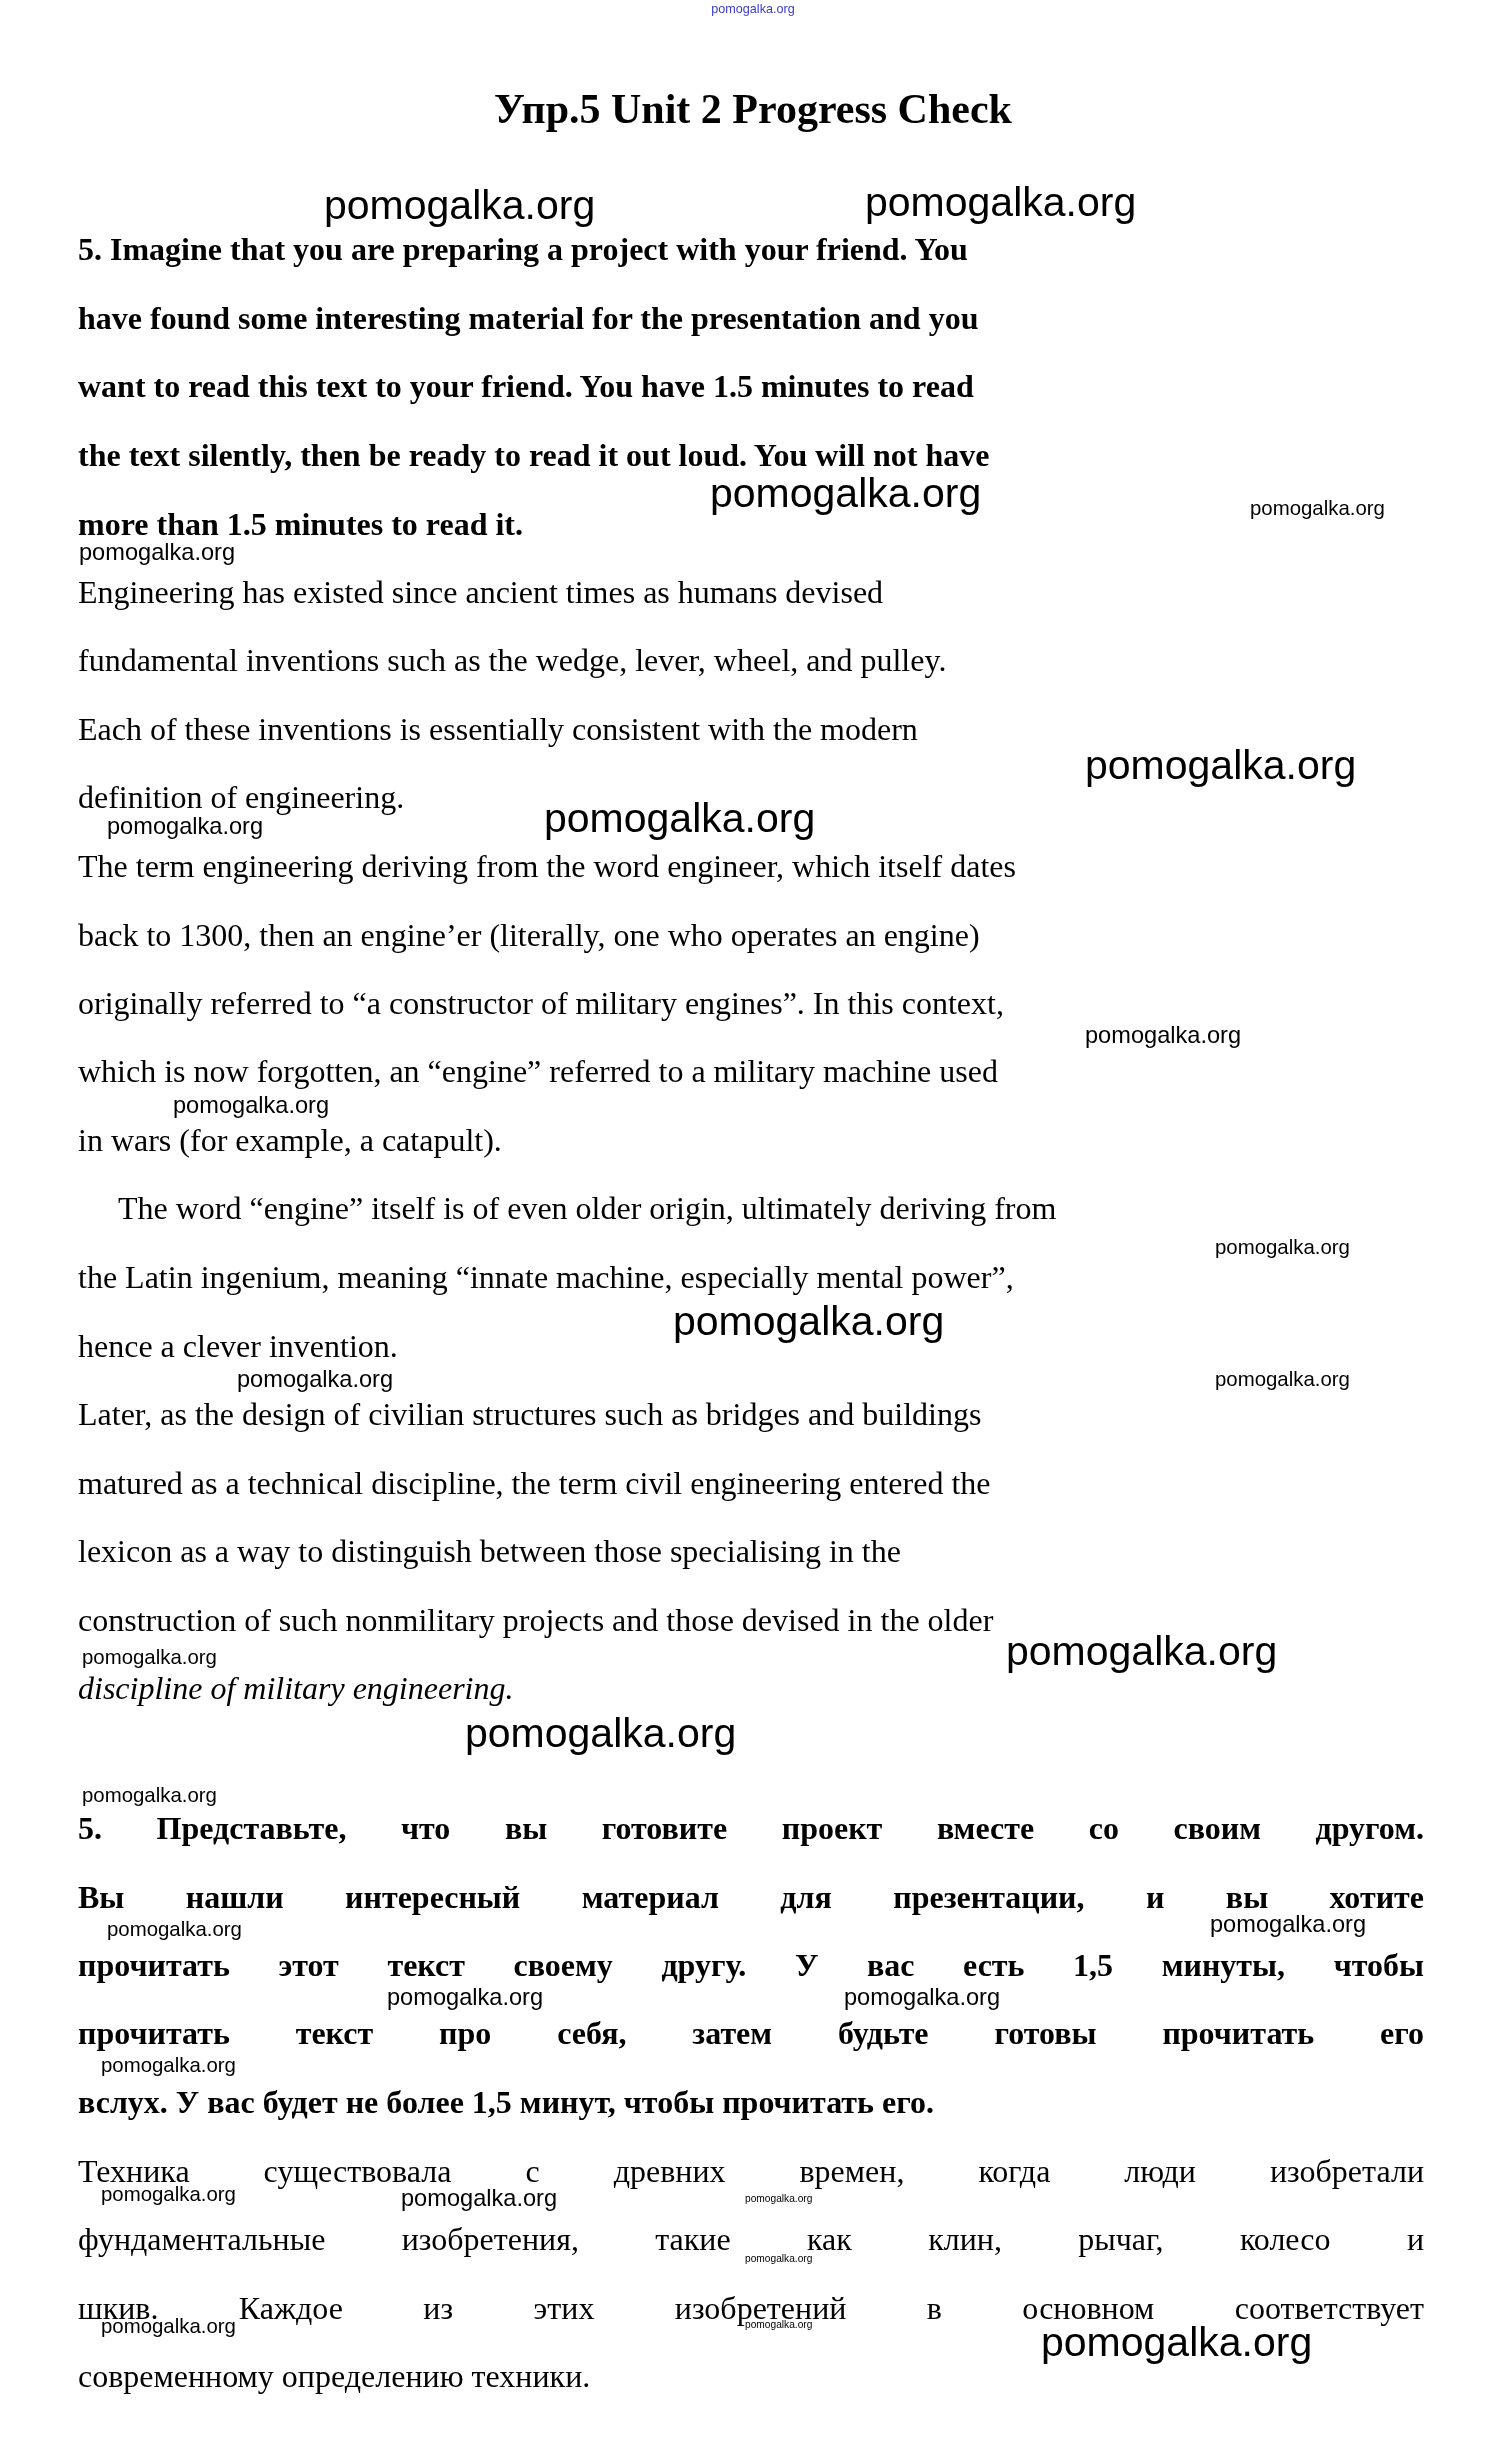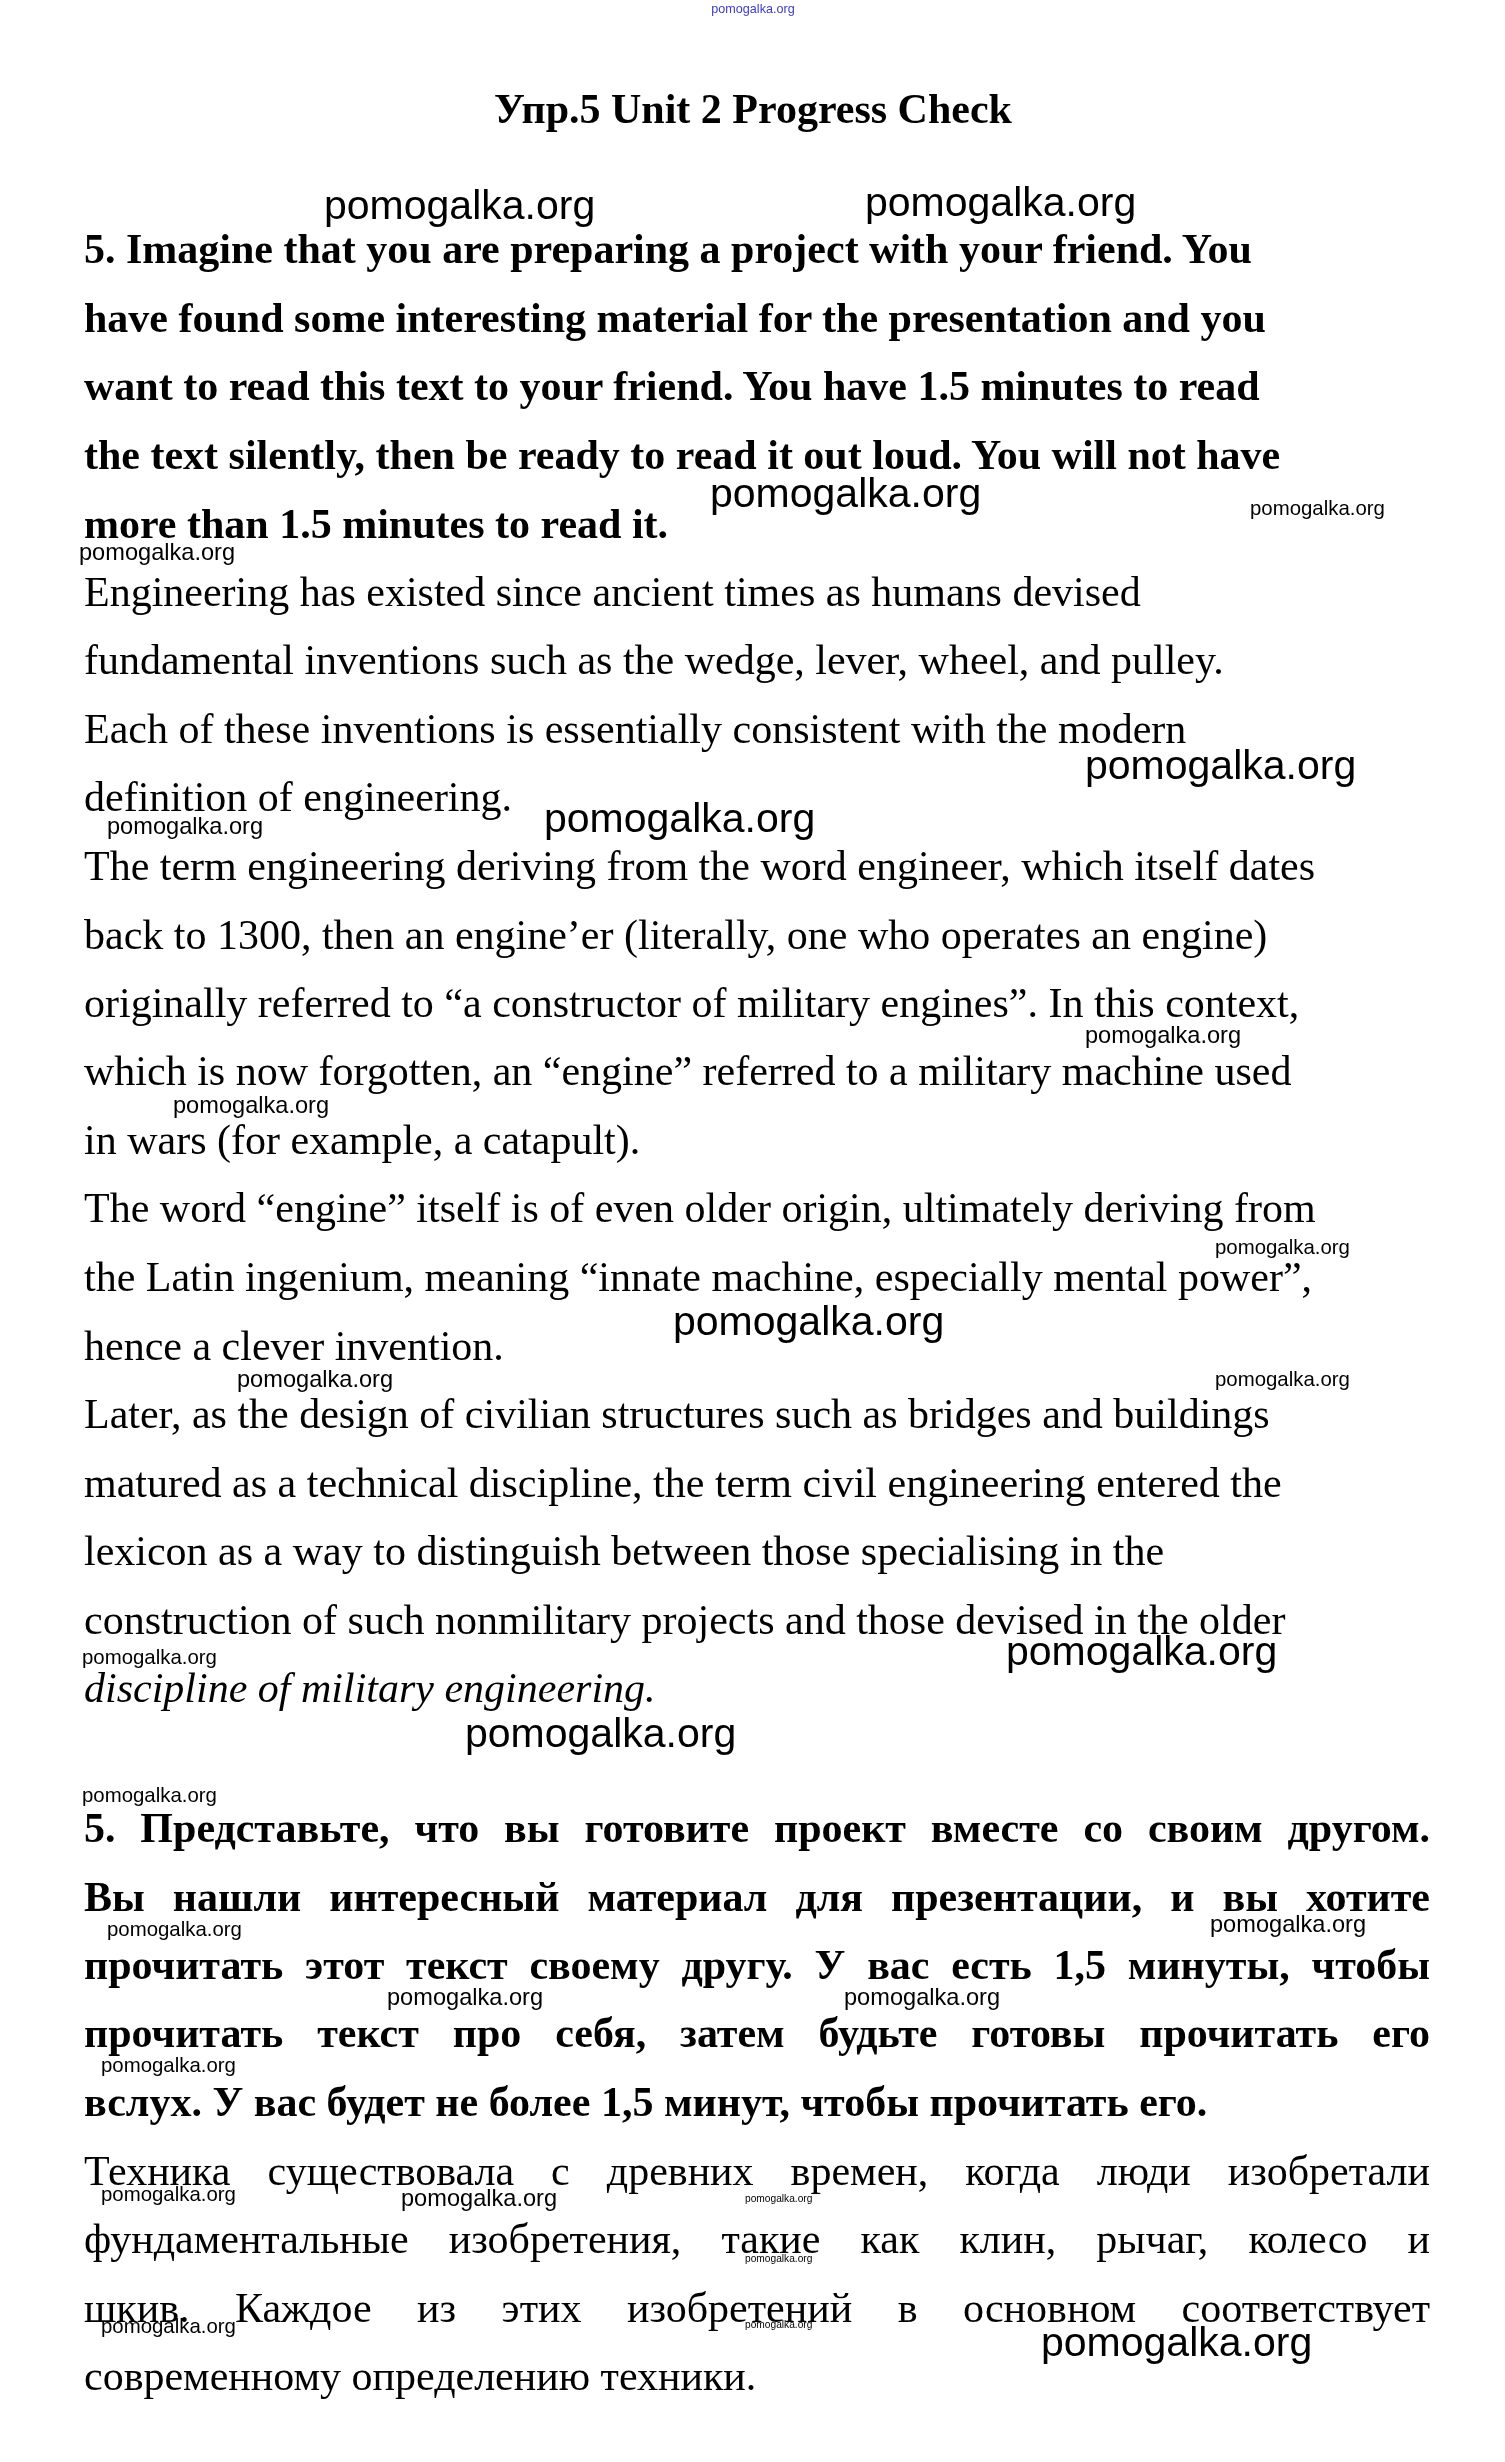--- a/index.html
+++ b/index.html
@@ -1,19 +1,19 @@
 <!DOCTYPE html>
 <html style="font-size:12.6px"><head>
 <meta charset="utf-8">
 <style>
   html, body { margin:0; padding:0; background:#ffffff; }
   body { width:1506px; height:2462px; position:relative; overflow:hidden; font-family:"Liberation Serif", serif; color:#000; }
   .top-mark { position:absolute; top:1.6px; left:0; width:1506px; text-align:center; font-family:"Liberation Sans", sans-serif; font-size:12.6px; color:#3a3ad0; }
   .title { position:absolute; top:85px; left:0; width:1506px; text-align:center; font-weight:bold; font-size:42px; }
-  .line { position:absolute; left:84px; white-space:nowrap; font-size:42px; line-height:47px; }
+  .line { position:absolute; left:78px; white-space:nowrap; font-size:32px; line-height:47px; }
   .bold { font-weight:bold; }
   .just { width:1346px; text-align:justify; text-align-last:justify; }
   .wm { position:absolute; font-family:"Liberation Sans", sans-serif; color:#000; white-space:nowrap; }
   .wm.big { font-size:41px; }
   .wm.mid { font-size:23.6px; }
   .wm.small { font-size:20.4px; }
   .wm.tiny { font-size:10.2px; }
 </style>
 </head>
 <body>
@@ -32,21 +32,21 @@
 <div>
   <div class="line" style="top:569px;">Engineering has existed since ancient times as humans devised</div>
   <div class="line" style="top:637px;">fundamental inventions such as the wedge, lever, wheel, and pulley.</div>
   <div class="line" style="top:706px;">Each of these inventions is essentially consistent with the modern</div>
   <div class="line" style="top:774px;">definition of engineering.</div>
   <div class="line" style="top:843px;">The term engineering deriving from the word engineer, which itself dates</div>
   <div class="line" style="top:912px;">back to 1300, then an engine’er (literally, one who operates an engine)</div>
   <div class="line" style="top:980px;">originally referred to “a constructor of military engines”. In this context,</div>
   <div class="line" style="top:1048px;">which is now forgotten, an “engine” referred to a military machine used</div>
   <div class="line" style="top:1117px;font-family:Liberation Serif, serif;">in wars (for example, a catapult).</div>
-  <div class="line" style="top:1185px;">The word “engine” itself is of even older origin, ultimately deriving from</div>
+  <div class="line" style="top:1185px;margin-left:40px;">The word “engine” itself is of even older origin, ultimately deriving from</div>
   <div class="line" style="top:1254px;">the Latin ingenium, meaning “innate machine, especially mental power”,</div>
   <div class="line" style="top:1323px;">hence a clever invention.</div>
   <div class="line" style="top:1391px;">Later, as the design of civilian structures such as bridges and buildings</div>
   <div class="line" style="top:1460px;">matured as a technical discipline, the term civil engineering entered the</div>
   <div class="line" style="top:1528px;">lexicon as a way to distinguish between those specialising in the</div>
   <div class="line" style="top:1597px;">construction of such nonmilitary projects and those devised in the older</div>
   <div class="line" style="top:1665px;font-style:italic;">discipline of military engineering.</div>
 </div>
 
 <div>

